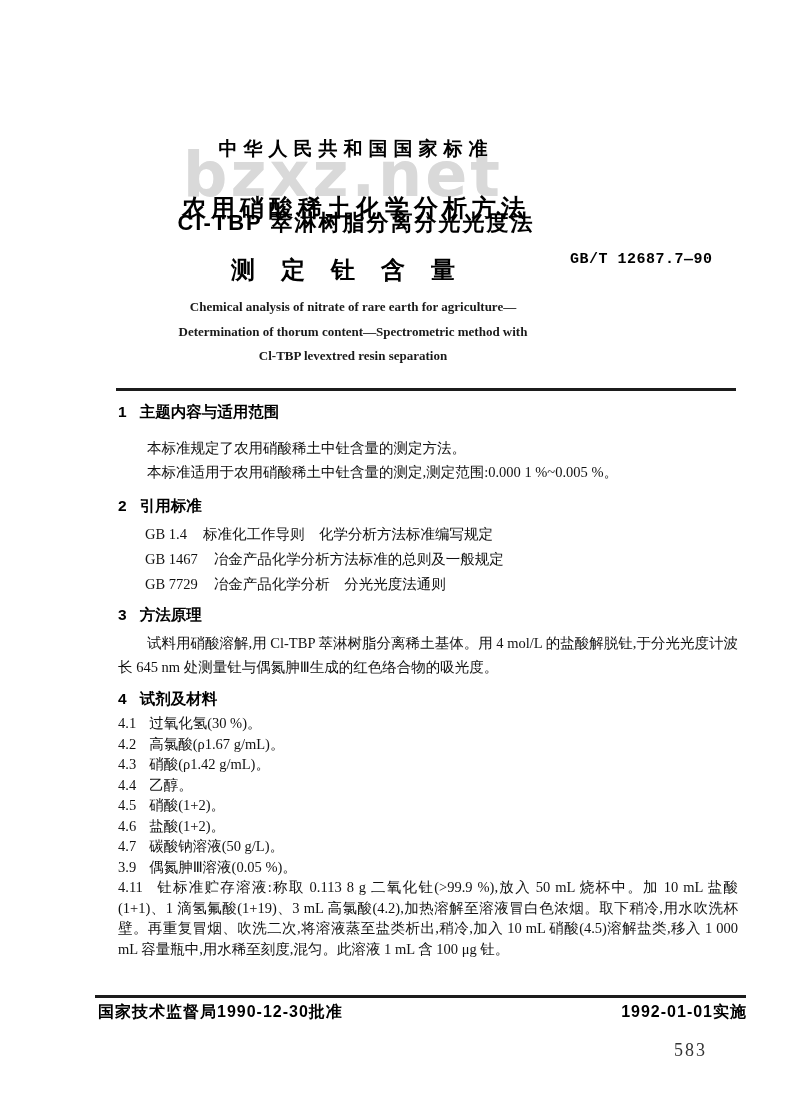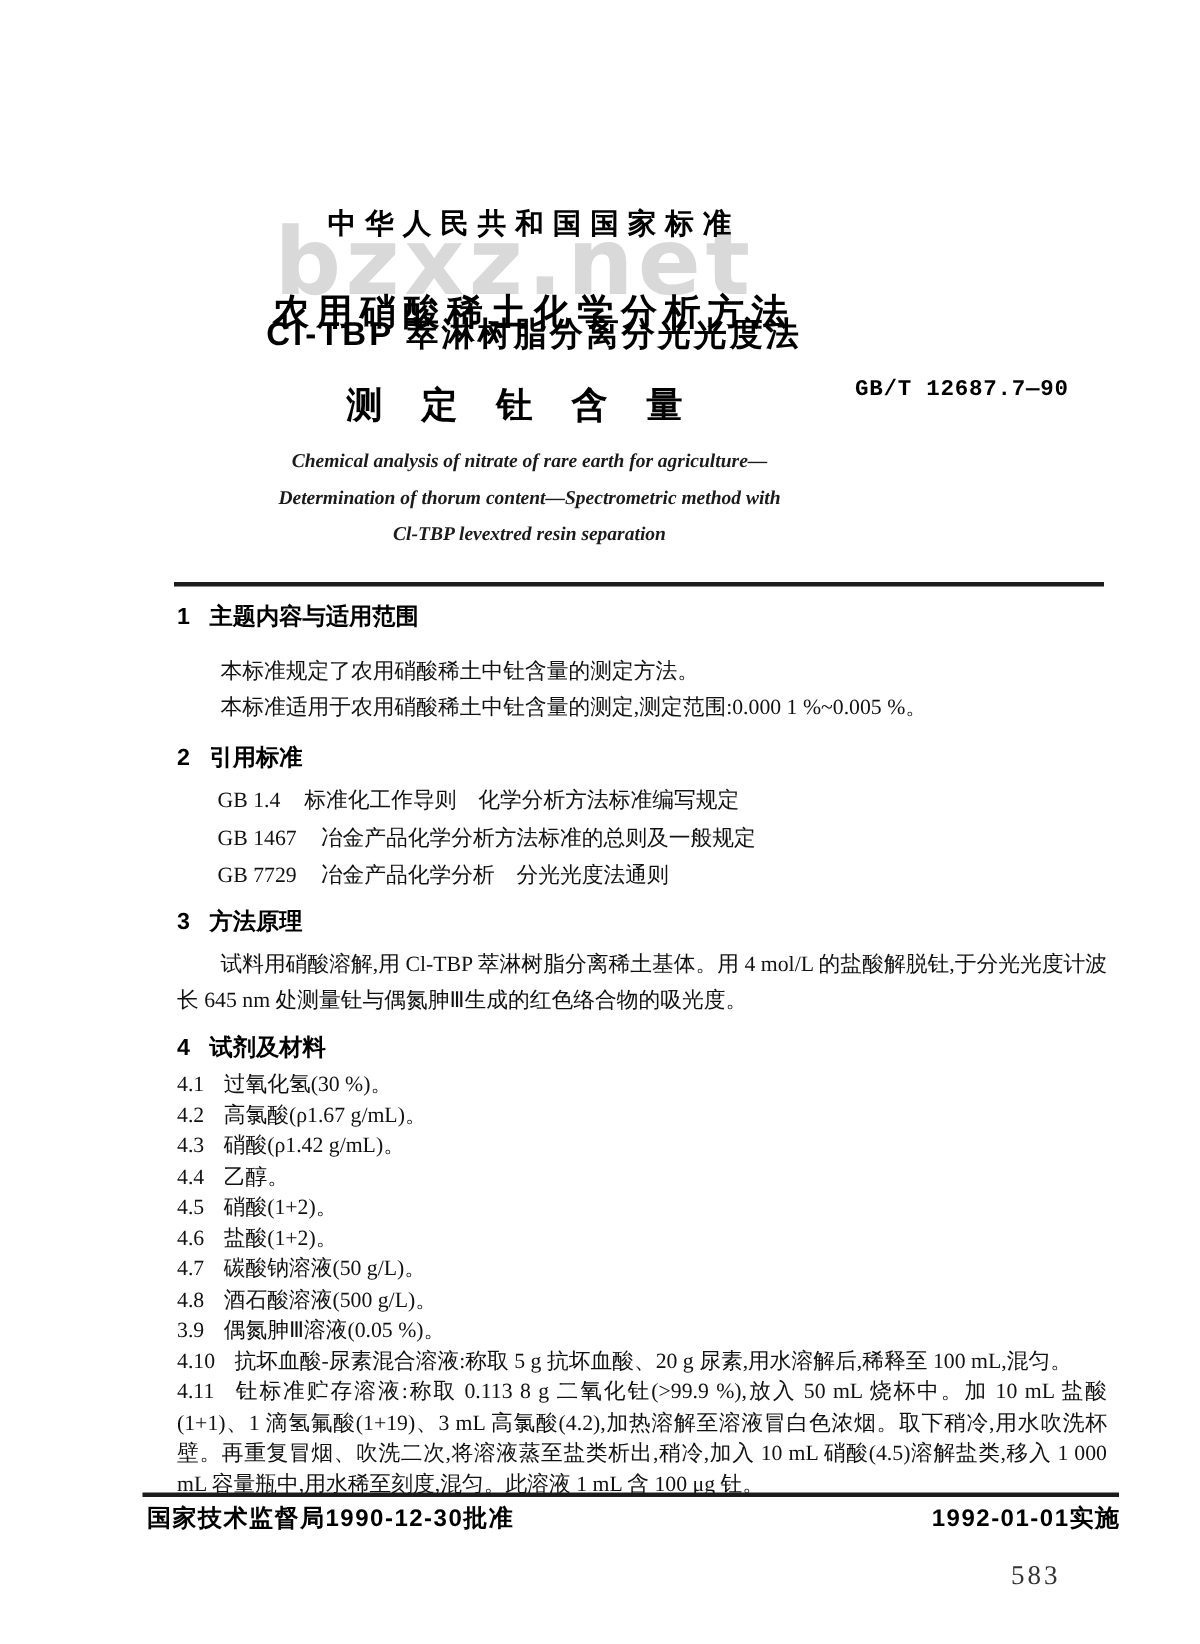--- a/index.html
+++ b/index.html
@@ -56,21 +56,20 @@
     top: 295px;
     left: 0;
     width: 706px;
     text-align: center;
     font-family: "Liberation Serif", serif;
     font-weight: bold;
     font-size: 13px;
     line-height: 24.5px;
     color: #1a1a1a;
     z-index: 1;
-    font-style: italic;
   }
   .rule {
     position: absolute;
     background: #1c1c1c;
     z-index: 1;
   }
   .rule-top    { top: 388px; left: 116px; width: 620px; height: 3px; }
   .rule-bottom { top: 995px; left: 95px;  width: 651px; height: 3px; }
   .content {
     position: absolute;
@@ -194,23 +193,21 @@
       <span class="sec-num">4</span><span>试剂及材料</span>
     </div>
     <div class="items">
       <p class="item"><span class="item-num">4.1</span><span>过氧化氢(30 %)。</span></p>
       <p class="item"><span class="item-num">4.2</span><span>高氯酸(ρ1.67 g/mL)。</span></p>
       <p class="item"><span class="item-num">4.3</span><span>硝酸(ρ1.42 g/mL)。</span></p>
       <p class="item"><span class="item-num">4.4</span><span>乙醇。</span></p>
       <p class="item"><span class="item-num">4.5</span><span>硝酸(1+2)。</span></p>
       <p class="item"><span class="item-num">4.6</span><span>盐酸(1+2)。</span></p>
       <p class="item"><span class="item-num">4.7</span><span>碳酸钠溶液(50 g/L)。</span></p>
-      <p class="item"><span class="item-num">4.8</span><span>酒石酸溶液(500 g/L)。</span></p>
       <p class="item"><span class="item-num">3.9</span><span>偶氮胂Ⅲ溶液(0.05 %)。</span></p>
-      <p class="item"><span class="item-num">4.10</span><span>抗坏血酸-尿素混合溶液:称取 5 g 抗坏血酸、20 g 尿素,用水溶解后,稀释至 100 mL,混匀。</span></p>
       <p class="item"><span class="item-num">4.11</span><span>钍标准贮存溶液:称取 0.113 8 g 二氧化钍(&gt;99.9 %),放入 50 mL 烧杯中。加 10 mL 盐酸(1+1)、1 滴氢氟酸(1+19)、3 mL 高氯酸(4.2),加热溶解至溶液冒白色浓烟。取下稍冷,用水吹洗杯壁。再重复冒烟、吹洗二次,将溶液蒸至盐类析出,稍冷,加入 10 mL 硝酸(4.5)溶解盐类,移入 1 000 mL 容量瓶中,用水稀至刻度,混匀。此溶液 1 mL 含 100 μg 钍。</span></p>
     </div>
 
   </div>
 
   <div class="rule rule-bottom"></div>
 
   <div class="footer">
     <span>国家技术监督局1990-12-30批准</span>
     <span>1992-01-01实施</span>

